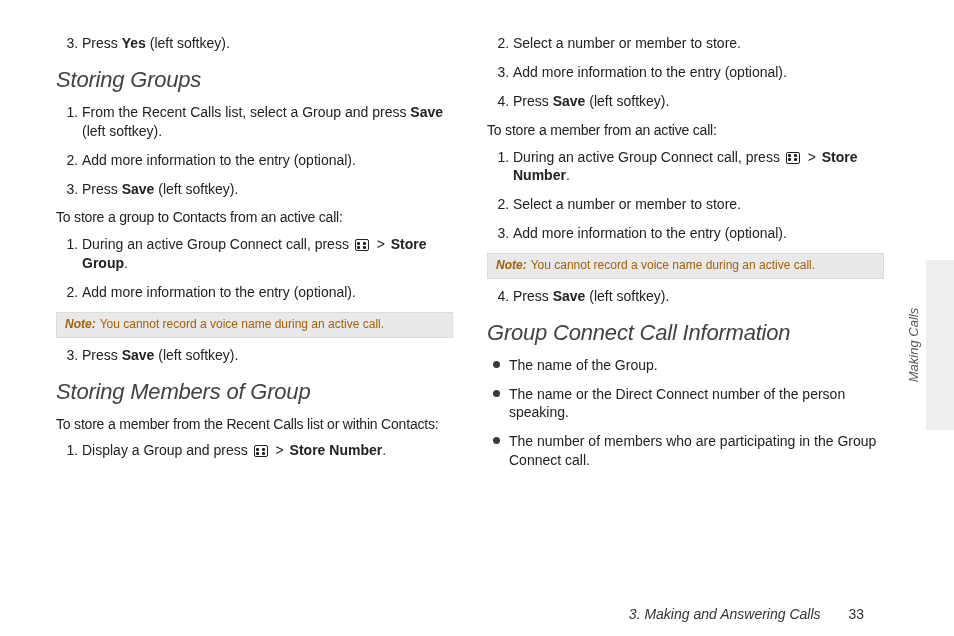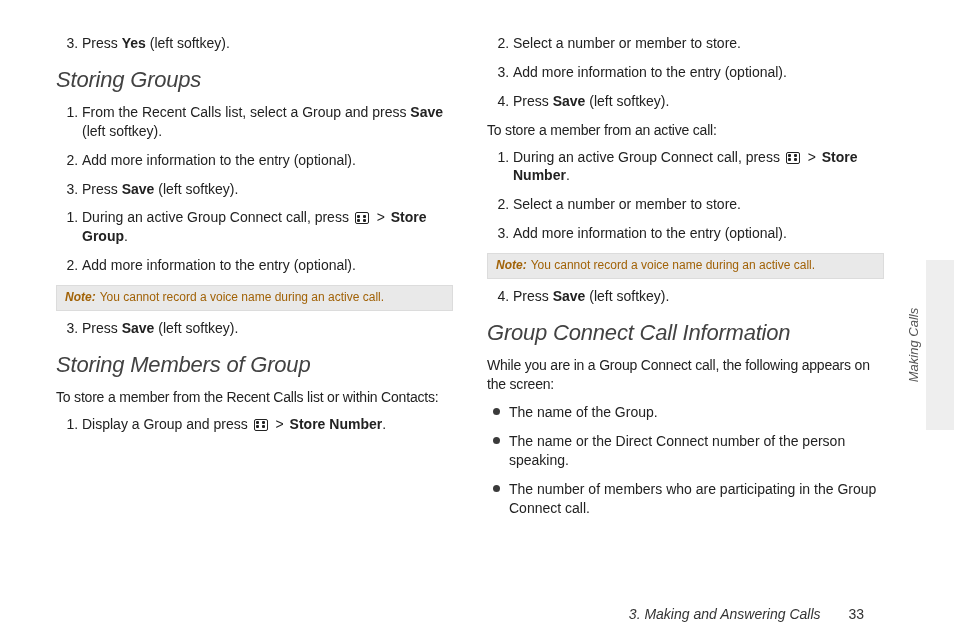--- a/index.html
+++ b/index.html
@@ -169,20 +169,21 @@
     <ol class="steps">
       <li>
         <span>From the Recent Calls list, select a Group and press </span><span class="bold">Save</span><span> (left softkey).</span>
       </li>
       <li>Add more information to the entry (optional).</li>
       <li>
         <span>Press </span><span class="bold">Save</span><span> (left softkey).</span>
       </li>
     </ol>
 
+    <div class="intro">To store a group to Contacts from an active call:</div>
 
     <ol class="steps">
       <li>
         <span>During an active Group Connect call, press </span><span class="icon"><span class="bar l"></span><span class="bar r"></span></span><span class="gt"> &gt; </span><span class="bold">Store Group</span>.
       </li>
       <li>Add more information to the entry (optional).</li>
     </ol>
 
     <div class="note-box">
       <span class="note-label">Note:</span><span>You cannot record a voice name during an active call.</span>
@@ -231,21 +232,20 @@
     </div>
 
     <ol class="steps" start="4">
       <li>
         <span>Press </span><span class="bold">Save</span><span> (left softkey).</span>
       </li>
     </ol>
 
     <div class="h2">Group Connect Call Information</div>
 
-    <div class="intro">While you are in a Group Connect call, the following appears on the screen:</div>
 
     <ul class="bullets">
       <li>The name of the Group.</li>
       <li>The name or the Direct Connect number of the person speaking.</li>
       <li>The number of members who are participating in the Group Connect call.</li>
     </ul>
 
   </div>
 </div>
 

